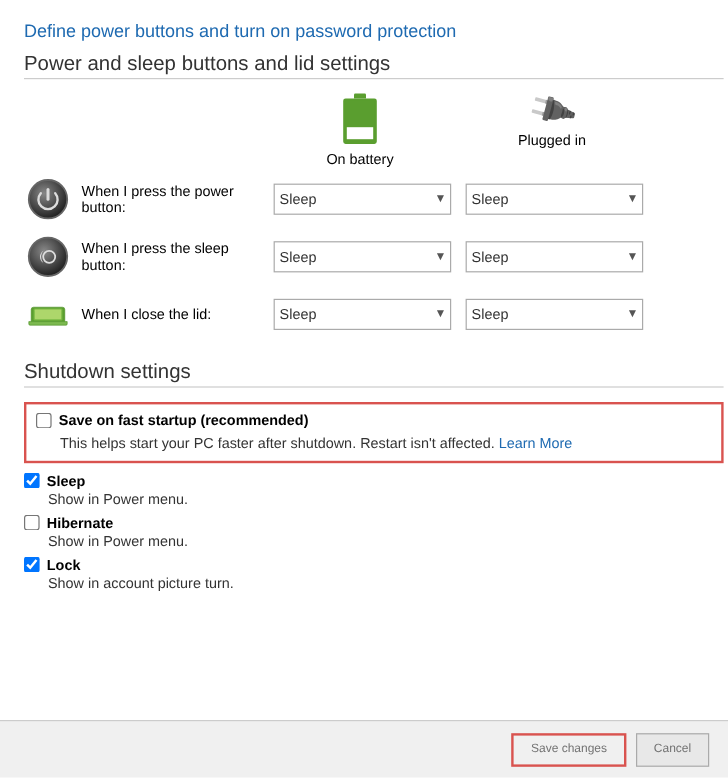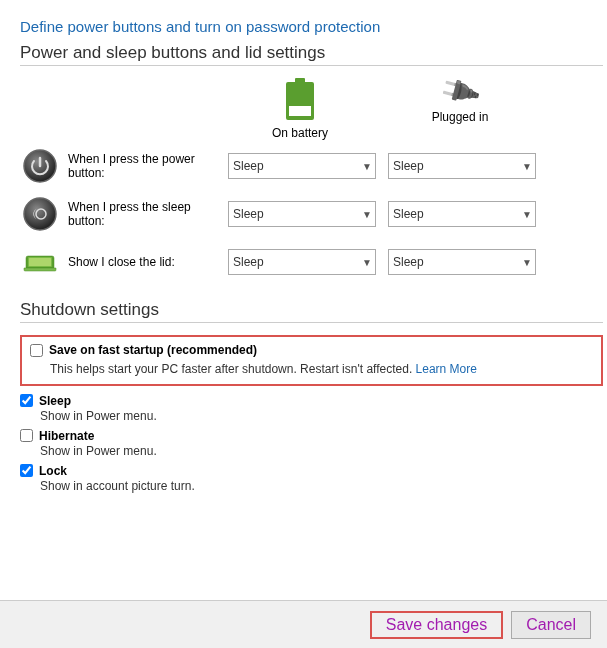--- a/index.html
+++ b/index.html
@@ -161,25 +161,25 @@
       border-top: 1px solid #ccc;
       display: flex;
       align-items: center;
       justify-content: flex-end;
       padding: 0 16px;
       gap: 8px;
     }
     .btn {
       height: 28px;
       padding: 0 14px;
-      font-size: 16px;
+      font-size: 10px;
       cursor: pointer;
       border: 1px solid #aaa;
       background: #e8e8e8;
-      color: #a21caf;
+      color: #737373;
       text-align: center;
     }
     .btn-save {
       border: 2px solid #d9534f;
       background: #f0f0f0;
     }
   </style>
 </head>
 <body>
 
@@ -291,21 +291,21 @@
         <svg width="36" height="36" viewBox="0 0 36 36">
 
           <path d="M4 24 L4 14 Q4 12 6 12 L30 12 Q32 12 32 14 L32 24Z" fill="#5a9e2f" stroke="#4a8e22" stroke-width="0.5"></path>
           <path d="M2 24 L34 24 L34 26 Q34 27 33 27 L3 27 Q2 27 2 26Z" fill="#7cb950" stroke="#4a8e22" stroke-width="0.5"></path>
           <rect x="6" y="13" width="24" height="10" rx="1" fill="#7aba44"></rect>
 
           <rect x="7" y="14" width="22" height="8" rx="0.5" fill="#add66b"></rect>
         </svg>
       </div>
       <div class="row-label">
-        <span>Show I close the lid:</span>
+        <span>When I close the lid:</span>
       </div>
       <div class="dropdown-container">
         <select>
           <option>Sleep</option>
           <option>Hibernate</option>
           <option>Shut down</option>
           <option>Turn off the display</option>
           <option>Do nothing</option>
         </select>
         <span class="dropdown-arrow">▼</span>

